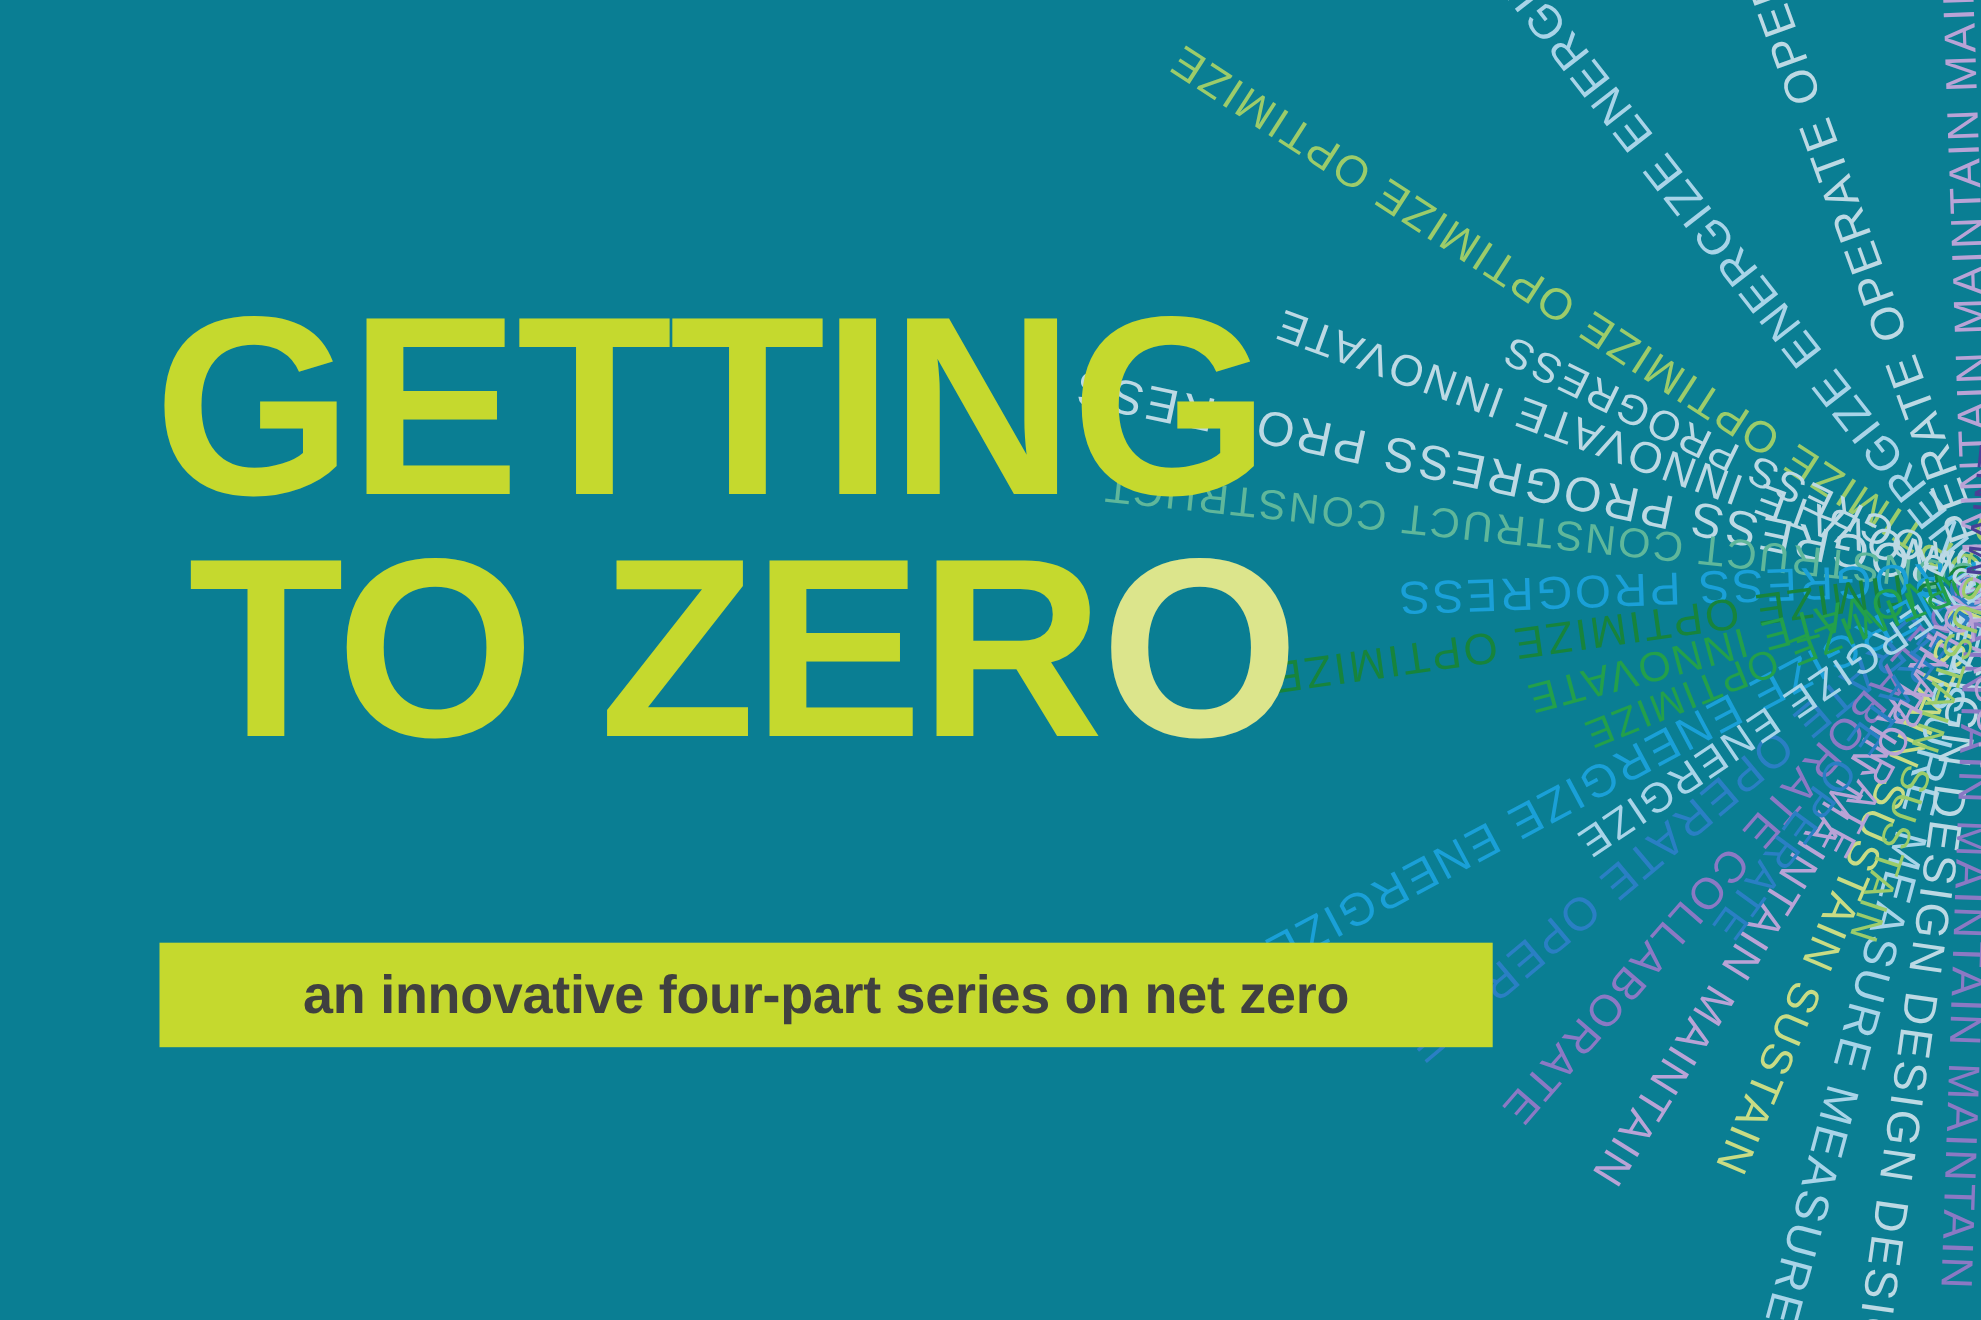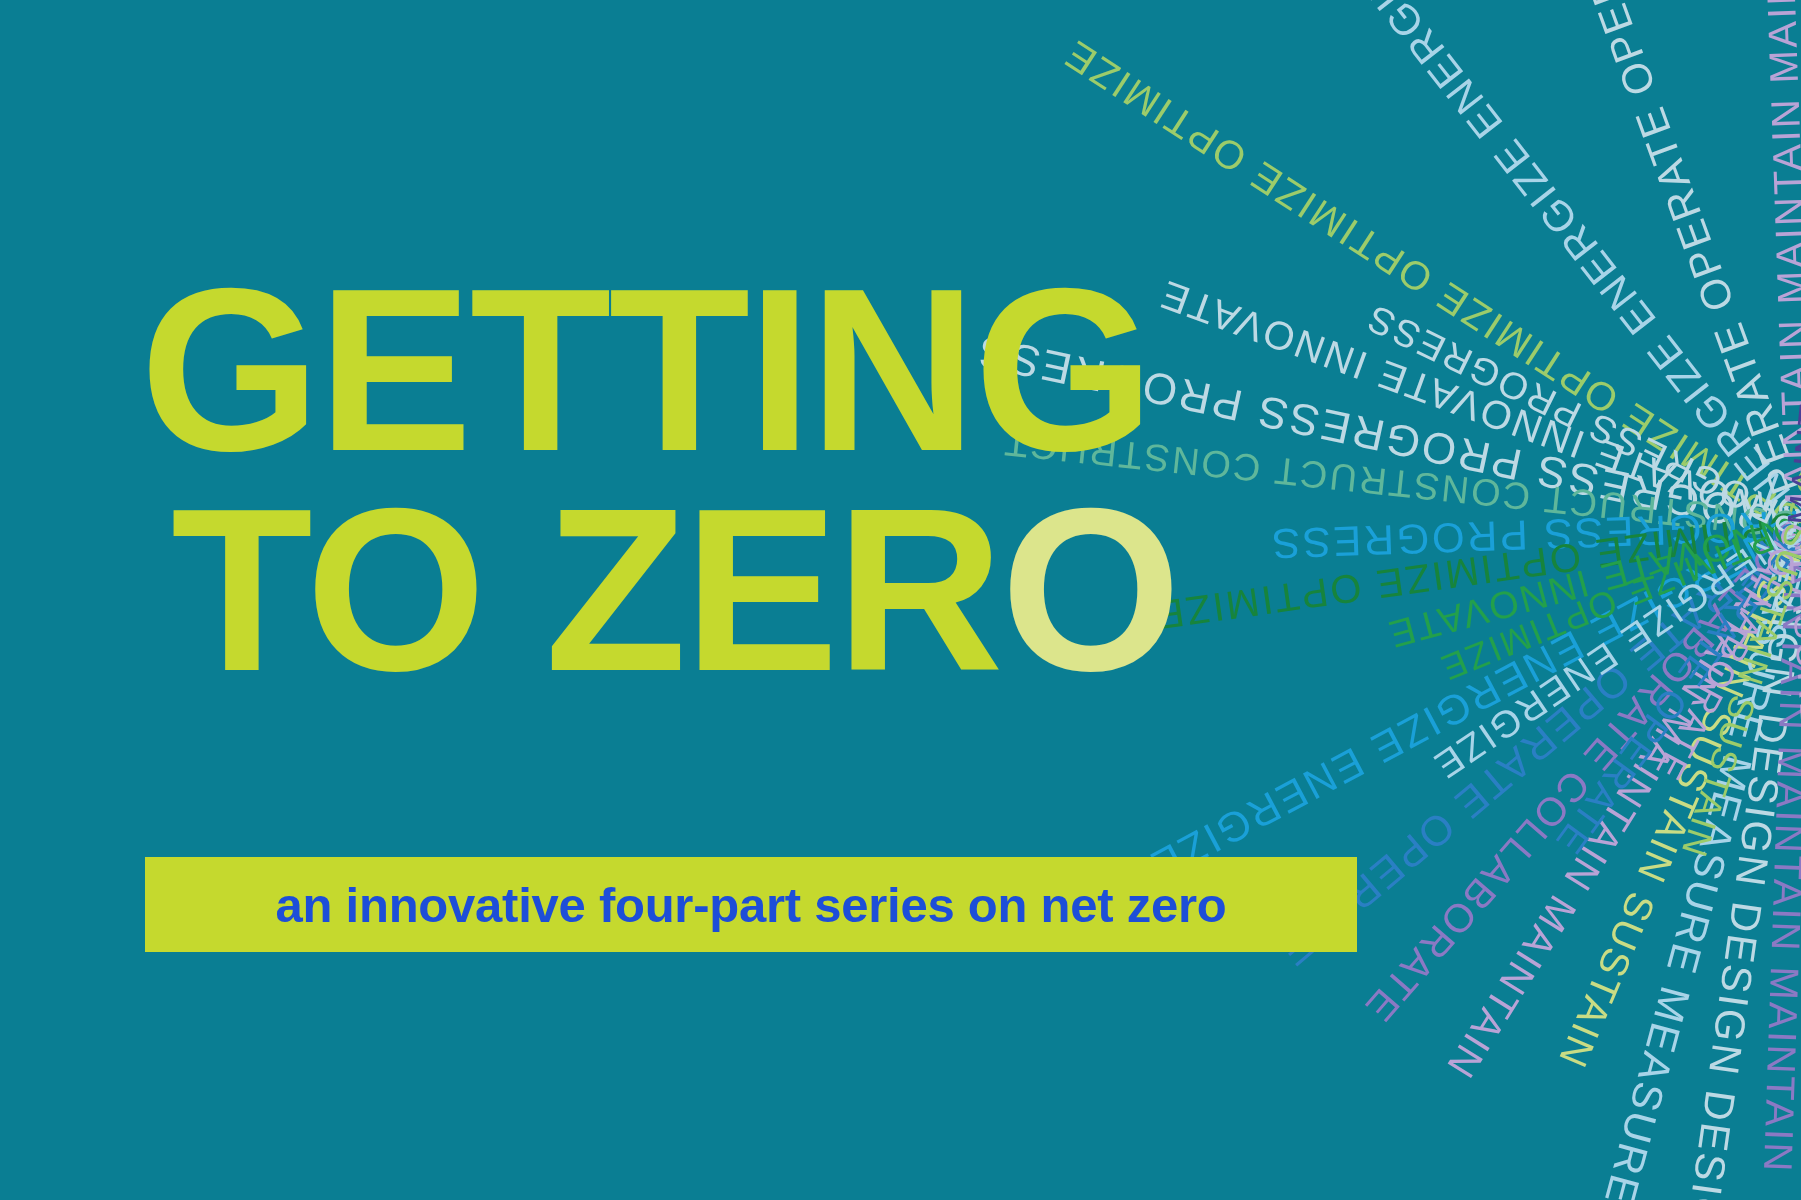--- a/index.html
+++ b/index.html
@@ -69,21 +69,21 @@
     background: #c5d92e;
     display: flex;
     align-items: center;
     justify-content: center;
   }
   #subtitle-text {
     font-family: "Liberation Sans", sans-serif;
     font-weight: 700;
     font-size: 49px;
     letter-spacing: -0.005em;
-    color: #1d4ed8;
+    color: #404040;
     white-space: nowrap;
   }
 </style>
 </head>
 <body>
 
 <div id="stage">
 
   <div id="sunburst">
       <div class="ray" style="color: rgb(156, 204, 106); font-size: 40px; left: 1800px; top: 525px; transform: translateY(-50%) rotate(213deg) translateX(0px);">OPTIMIZE OPTIMIZE OPTIMIZE OPTIMIZE</div>

